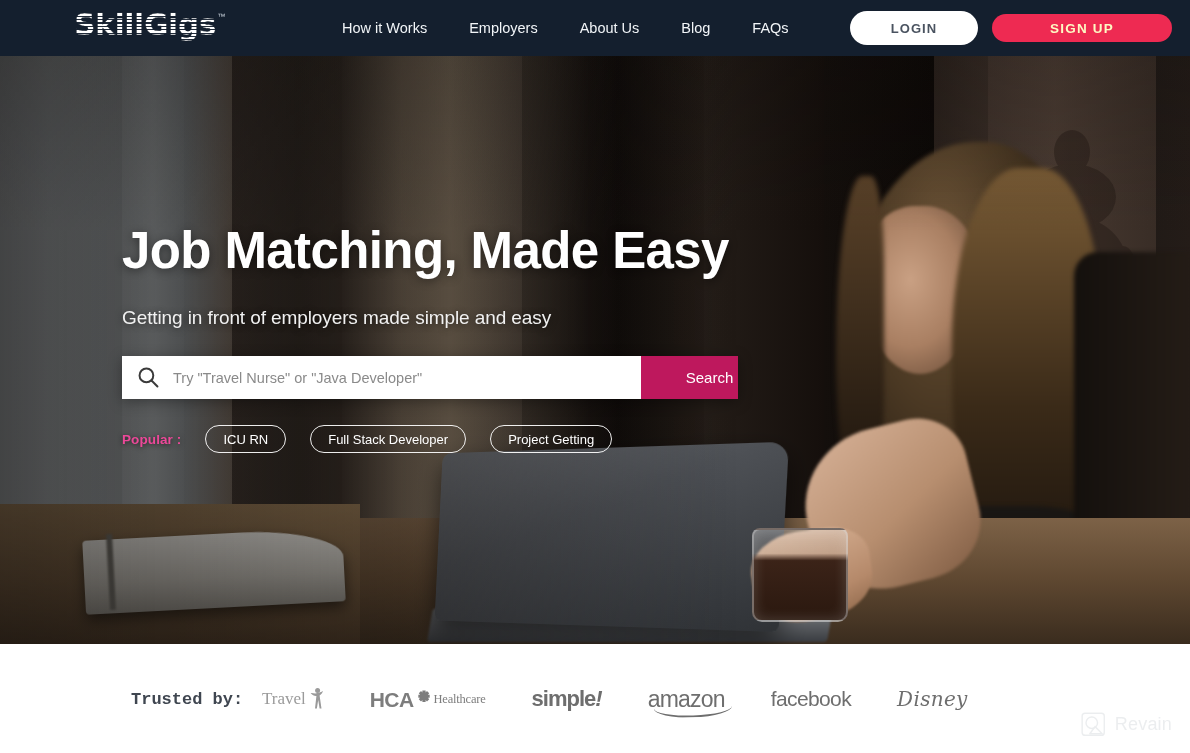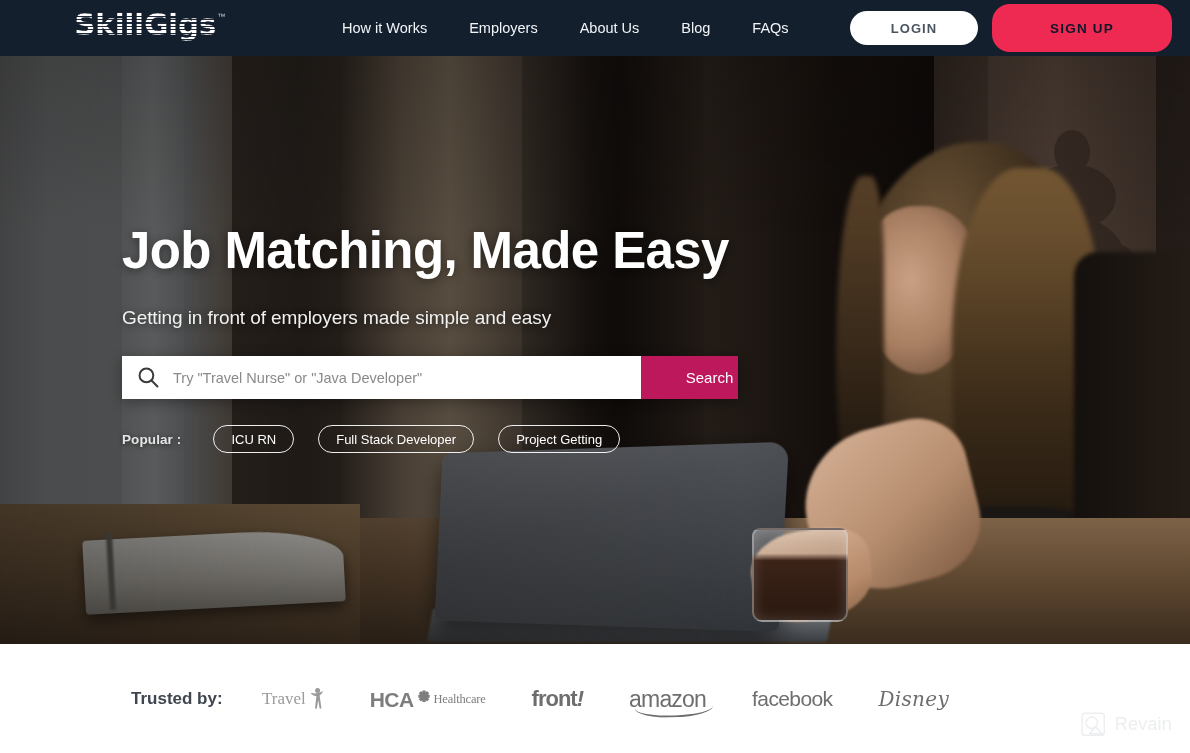--- a/index.html
+++ b/index.html
@@ -58,22 +58,22 @@
   }
   .btn-login {
     width:128px; height:34px; border-radius:17px;
     background:#ffffff; color:#4a5360;
     font-size:13px; font-weight:700; letter-spacing:1.1px;
     display:flex; align-items:center; justify-content:center;
     border:none; cursor:pointer;
     font-family:"Liberation Sans", sans-serif;
   }
   .btn-signup {
-    width:180px; height:48px; border-radius:18px;
-    background:#ee2a52; color:#0f172a;
+    width:180px; height:28px; border-radius:18px;
+    background:#ee2a52; color:#fef9c3;
     font-size:13.5px; font-weight:700; letter-spacing:1.2px;
     display:flex; align-items:center; justify-content:center;
     border:none; cursor:pointer;
     font-family:"Liberation Sans", sans-serif;
   }
 
   
   .hero {
     position:absolute; top:56px; left:0; width:1190px; height:588px;
     overflow:hidden; background:#1b1714;
@@ -245,41 +245,41 @@
   .btn-search {
     width:97px; background:#be185d; color:#ffffff;
     border:none; cursor:pointer;
     font-size:15px; font-family:"Liberation Sans", sans-serif;
     display:flex; align-items:center; justify-content:center;padding-left:40px;
   }
   .popular-row {
     margin-top:26px; display:flex; align-items:center;
   }
   .popular-label {
-    font-size:13.5px; font-weight:700; color:#e5e5e5;
-    margin-right:32px; letter-spacing:.1px; white-space:nowrap;
+    font-size:13.5px; font-weight:700; color:#ec4899;
+    margin-right:24px; letter-spacing:.1px; white-space:nowrap;
     text-shadow:0 1px 5px rgba(0,0,0,.6);
   }
   .tag {
     height:28px; padding:0 17px; margin-right:24px;
     border:1.3px solid rgba(255,255,255,.92); border-radius:15px;
     color:#ffffff; font-size:13px; background:transparent;
     display:flex; align-items:center; white-space:nowrap; cursor:pointer;
     font-family:"Liberation Sans", sans-serif;
   }
   .tag:last-child { margin-right:0; }
 
   
   .trusted {
     position:absolute; top:644px; left:0; width:1190px; height:109px;
     background:#ffffff; display:flex; align-items:center;
   }
   .trusted-label {
     position:absolute; left:131px; top:50%; transform:translateY(-50%);
-    font-size:17px; font-weight:700; color:#3f4650; white-space:nowrap;
+    font-size:17px; font-weight:700; color:#3f4650; white-space:nowrap;font-family:Liberation Mono, monospace;
   }
   .logos {
     position:absolute; left:262px; top:50%; transform:translateY(-50%);
     display:flex; align-items:center; gap:46px;
   }
   .brand { color:#8d8d8d; display:flex; align-items:center; }
   .brand-kindred {
     font-family:"Liberation Serif", serif; font-size:17px; color:#9a9a9a;
     display:flex; align-items:center;
   }
@@ -432,21 +432,21 @@
         <div class="hca-top">
           <span>HCA</span>
           <svg width="18" height="18" viewBox="0 0 20 20" style="margin-left:2px">
             <path d="M8.2 1.2 h3.6 v2.0 l1.5 -1.5 l2.5 2.5 l-1.5 1.5 h2.0 v3.6 h-2.0 l1.5 1.5 l-2.5 2.5 l-1.5 -1.5 v2.0 h-3.6 v-2.0 l-1.5 1.5 l-2.5 -2.5 l1.5 -1.5 h-2.0 v-3.6 h2.0 l-1.5 -1.5 l2.5 -2.5 l1.5 1.5 z" fill="#7d7d7d"></path>
           </svg>
         </div>
         <div class="hca-bot">Healthcare</div>
       </div>
 
       <div class="brand brand-yahoo">
-        <span>front</span>
+        <span>simple</span>
           <em>!</em>
       </div>
 
       <div class="brand brand-amazon">
         <span>amazon</span>
         <span class="amazon-swoosh"></span>
       </div>
 
       <div class="brand brand-facebook">
         <span>facebook</span>

